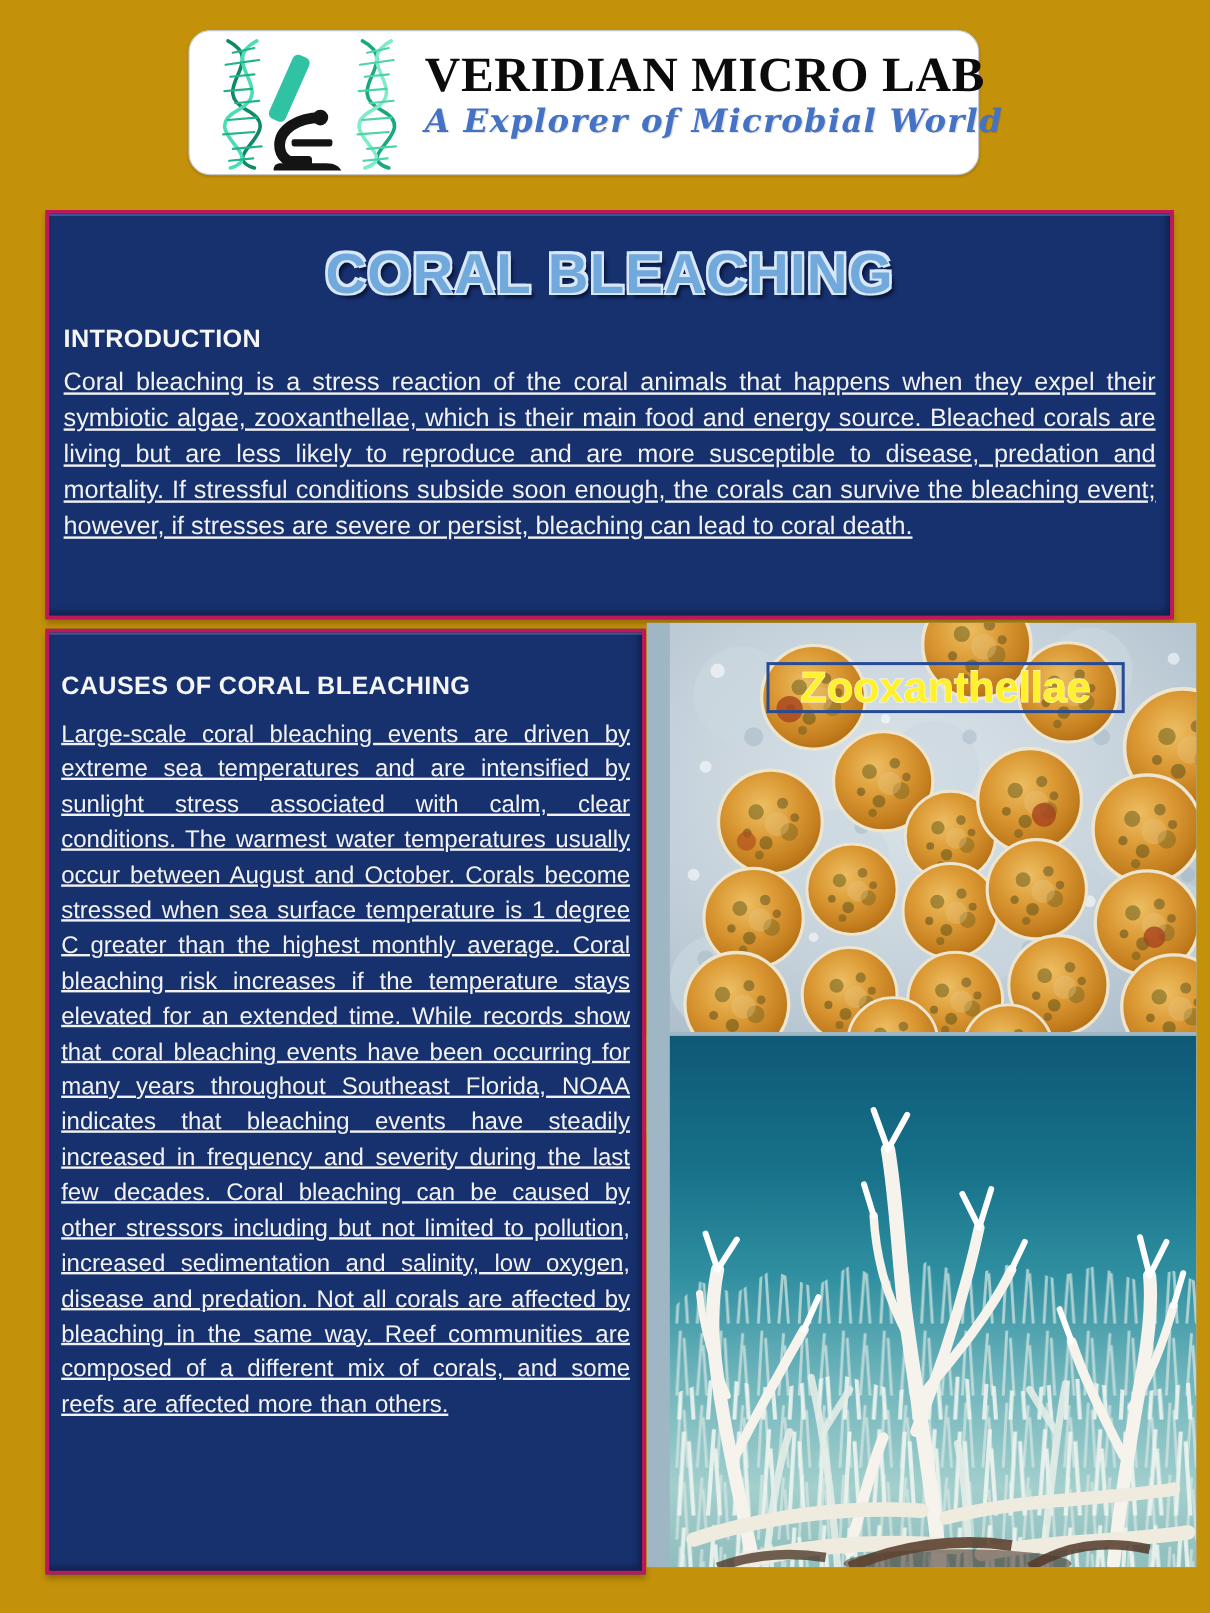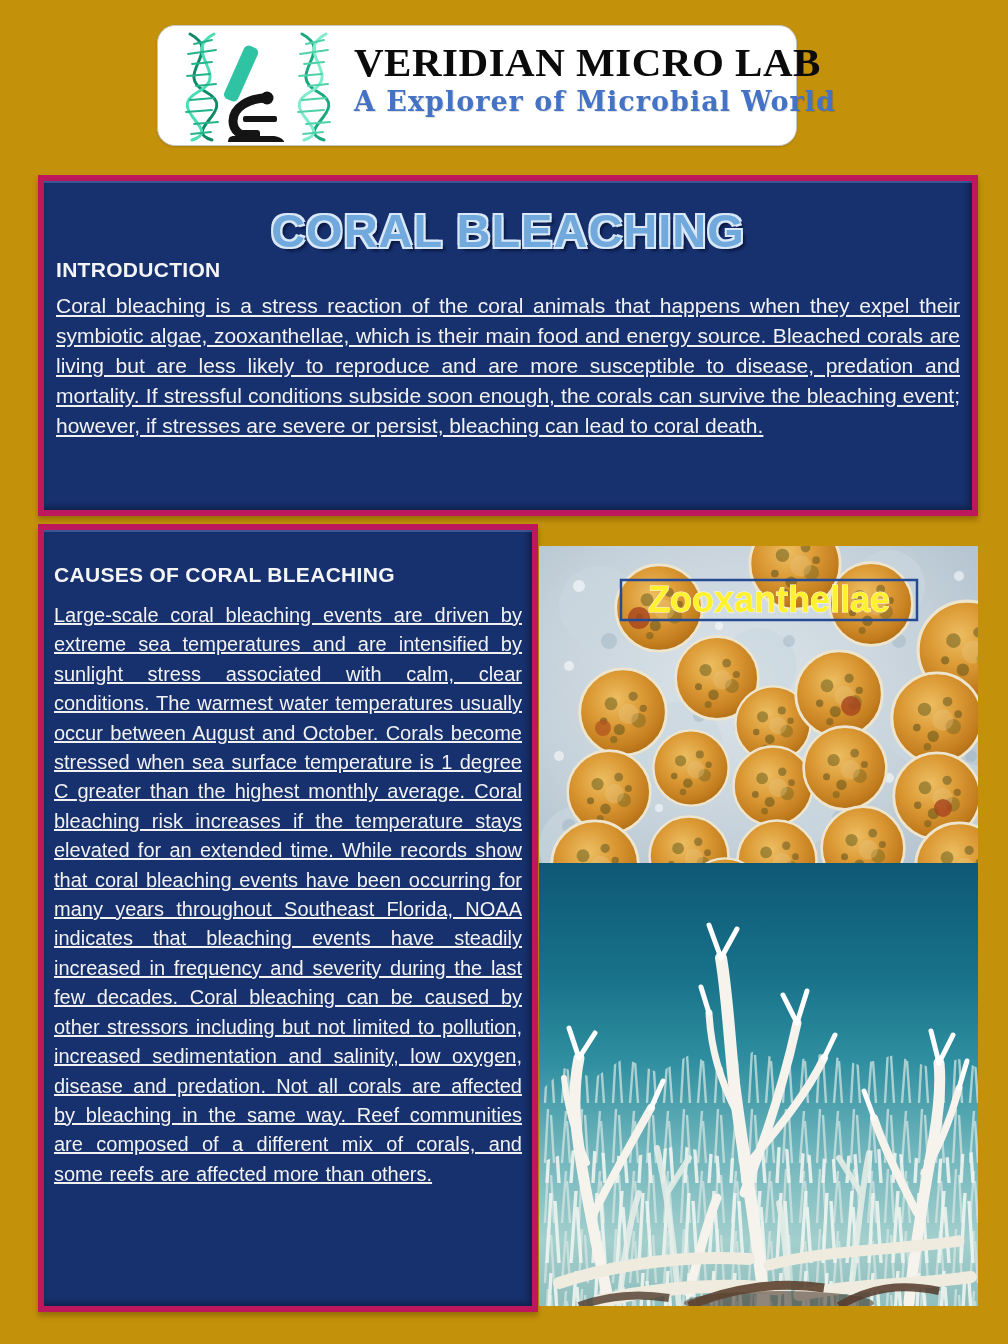--- a/index.html
+++ b/index.html
@@ -3,78 +3,78 @@
 <meta charset="utf-8">
 <style>
   html,body{margin:0;padding:0;}
   body{
     width:1008px;height:1344px;
     background:#C4910A;
     position:relative;
     font-family:"Liberation Sans",sans-serif;
     overflow:hidden;
   }
-  .abs{position:absolute;}
+  .abs{position:absolute;padding-left:19px;}
 
   
   .header-card{
     left:157px;top:25px;width:638px;height:119px;
     background:#FFFFFF;border:1px solid #C6C6C6;border-radius:18px;
     box-shadow:0 1px 2px rgba(0,0,0,.15);
   }
   .logo-wrap{position:absolute;left:8px;top:4px;width:196px;height:112px;}
   .brand-block{position:absolute;left:196px;top:0;right:6px;height:119px;text-align:center;}
   .brand-name{
     margin-top:14px;
     font-family:"Liberation Serif",serif;
     font-weight:bold;font-size:41px;line-height:44px;color:#0B0B0B;
     letter-spacing:.5px;white-space:nowrap;
   }
   .brand-tagline{
     margin-top:2px;
-    font-family:"DejaVu Serif",serif;font-weight:bold;
+    font-family:"DejaVu Serif",serif;font-style:italic;font-weight:bold;
     font-size:27px;color:#4472C4;letter-spacing:1px;white-space:nowrap;
     text-shadow:1px 1px 0 rgba(0,0,0,.12);
   }
 
   
   .panel{
     background:#17316F;
-    border:6px solid #be185d;
+    border:3px solid #be185d;
     box-sizing:border-box;
     box-shadow:inset 0 2px 0 rgba(130,160,220,.35),
                inset -3px -3px 6px rgba(0,0,0,.35),
                0 4px 5px rgba(70,45,0,.35);
   }
   .intro-panel{left:38px;top:175px;width:940px;height:341px;padding:0 12px;}
   .causes-panel{left:38px;top:524px;width:500px;height:788px;padding:0 10px;}
 
   .poster-title{
     margin-top:22px;text-align:center;
     font-size:47px;font-weight:bold;letter-spacing:1px;
     color:#72A9DD;
     text-shadow:
       -2px -2px 0 #D9E8F7, 2px -2px 0 #D9E8F7,
       -2px  2px 0 #D9E8F7, 2px  2px 0 #D9E8F7,
        4px  4px 3px rgba(8,20,55,.9);
   }
   .section-heading{
     font-size:21px;font-weight:bold;color:#F5F5F5;letter-spacing:.3px;
   }
-  .intro-panel .section-heading{}
+  .intro-panel .section-heading{margin-top:16px;}
   .causes-panel .section-heading{margin-top:33px;}
   .body-text{
     color:#F2F2F2;text-align:justify;text-justify:inter-word;text-decoration:underline;
   }
   .intro-panel .body-text{margin-top:9px;font-size:21px;line-height:30px;}
   .causes-panel .body-text{margin-top:14px;font-size:20px;line-height:29.4px;word-spacing:1px;}
 
   
   .figure{overflow:hidden;background:#9FB6C4;}
-  .zoox-figure{left:539px;top:546px;width:439px;height:424px;}
+  .zoox-figure{left:539px;top:519px;width:439px;height:424px;}
   .coral-figure{left:539px;top:863px;width:439px;height:443px;}
   .figure svg{display:block;}
 </style>
 </head>
 <body>
 
 <div class="abs header-card">
   <div class="logo-wrap">
     <svg width="196" height="112" viewBox="0 0 196 112">
 

